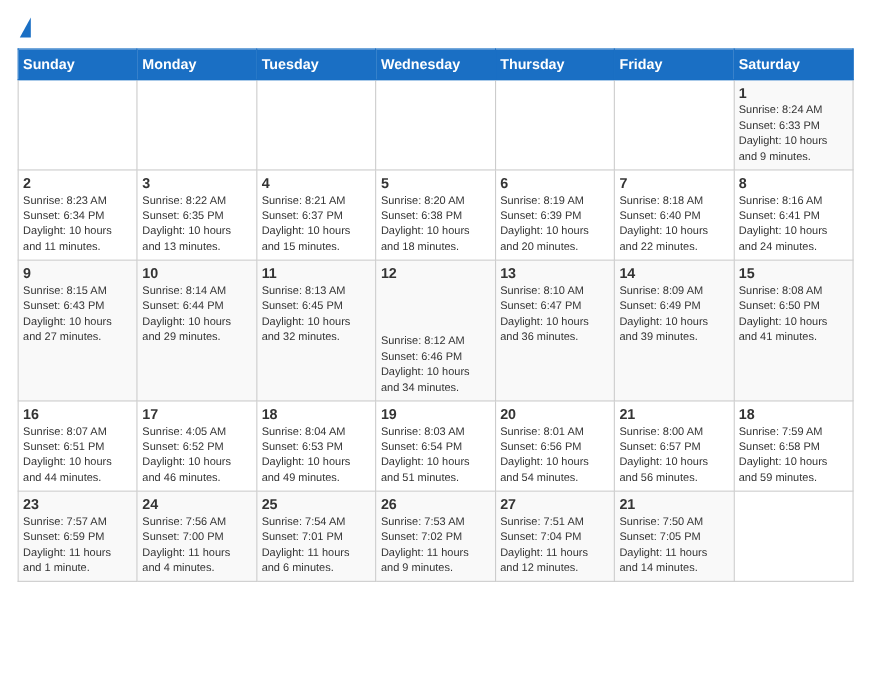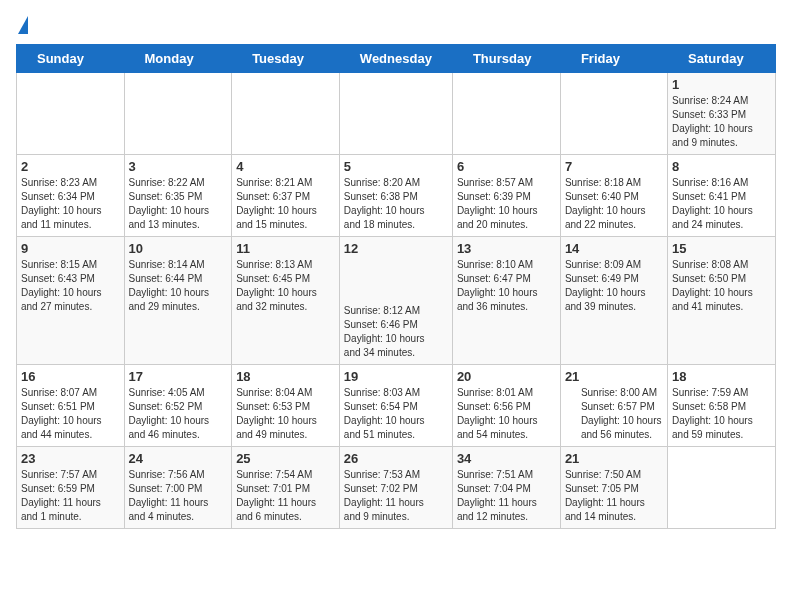--- a/index.html
+++ b/index.html
@@ -58,21 +58,21 @@
     .calendar {
       width: 100%;
       border-collapse: collapse;
       border: 1px solid #ccc;
     }
     .calendar th {
       background-color: #1a6fc4;
       color: #fff;
       font-size: 13px;
       font-weight: bold;
-      padding: 6px 20px;
+      padding: 6px 4px;
       text-align: left;
       border: 1px solid #1a6fc4;
     }
     .calendar td {
       vertical-align: top;
       padding: 4px;
       border: 1px solid #ccc;
       width: calc(100% / 7);
       min-height: 80px;
       font-size: 10px;
@@ -169,21 +169,21 @@
         </td>
         <td>
           <span class="day-number">5</span>
           <div class="day-info" style="white-space: pre-line;">Sunrise: 8:20 AM
 Sunset: 6:38 PM
 Daylight: 10 hours
 and 18 minutes.</div>
         </td>
         <td>
           <span class="day-number">6</span>
-          <div class="day-info" style="white-space: pre-line;">Sunrise: 8:57 AM
+          <div class="day-info" style="white-space: pre-line;">Sunrise: 8:19 AM
 Sunset: 6:39 PM
 Daylight: 10 hours
 and 20 minutes.</div>
         </td>
         <td>
           <span class="day-number">7</span>
           <div class="day-info" style="white-space: pre-line;">Sunrise: 8:18 AM
 Sunset: 6:40 PM
 Daylight: 10 hours
 and 22 minutes.</div>
@@ -278,21 +278,21 @@
         </td>
         <td>
           <span class="day-number">20</span>
           <div class="day-info" style="white-space: pre-line;">Sunrise: 8:01 AM
 Sunset: 6:56 PM
 Daylight: 10 hours
 and 54 minutes.</div>
         </td>
         <td>
           <span class="day-number">21</span>
-          <div class="day-info" style="white-space: pre-line; margin-left: 16px;">Sunrise: 8:00 AM
+          <div class="day-info" style="white-space: pre-line;">Sunrise: 8:00 AM
 Sunset: 6:57 PM
 Daylight: 10 hours
 and 56 minutes.</div>
         </td>
         <td>
           <span class="day-number">18</span>
           <div class="day-info" style="white-space: pre-line;">Sunrise: 7:59 AM
 Sunset: 6:58 PM
 Daylight: 10 hours
 and 59 minutes.</div>
@@ -321,21 +321,21 @@
 and 6 minutes.</div>
         </td>
         <td>
           <span class="day-number">26</span>
           <div class="day-info" style="white-space: pre-line;">Sunrise: 7:53 AM
 Sunset: 7:02 PM
 Daylight: 11 hours
 and 9 minutes.</div>
         </td>
         <td>
-          <span class="day-number">34</span>
+          <span class="day-number">27</span>
           <div class="day-info" style="white-space: pre-line;">Sunrise: 7:51 AM
 Sunset: 7:04 PM
 Daylight: 11 hours
 and 12 minutes.</div>
         </td>
         <td>
           <span class="day-number">21</span>
           <div class="day-info" style="white-space: pre-line;">Sunrise: 7:50 AM
 Sunset: 7:05 PM
 Daylight: 11 hours

